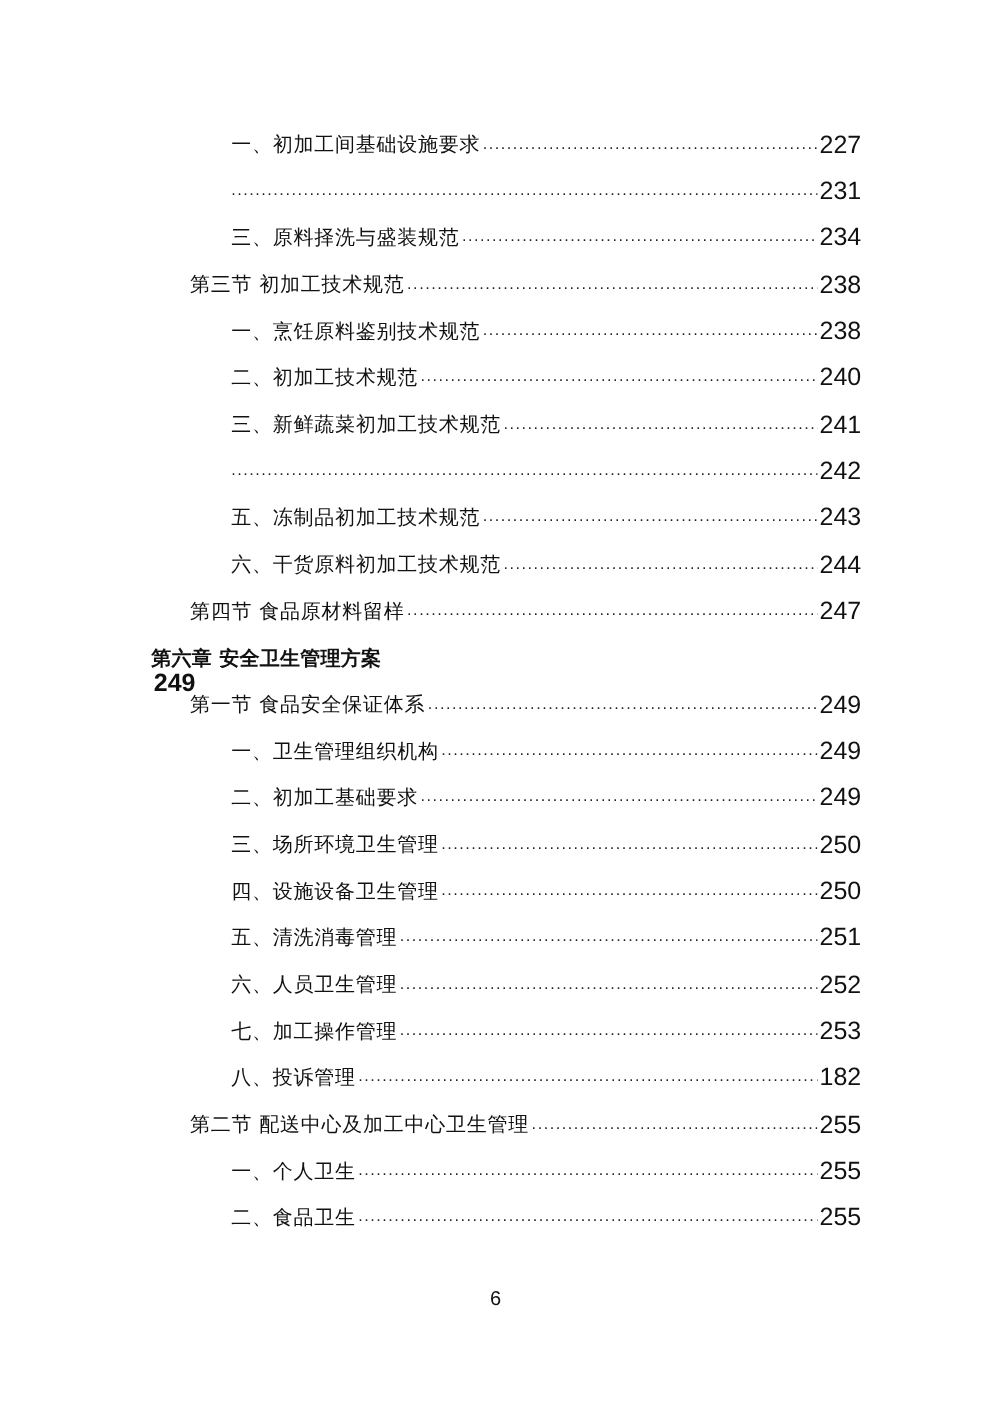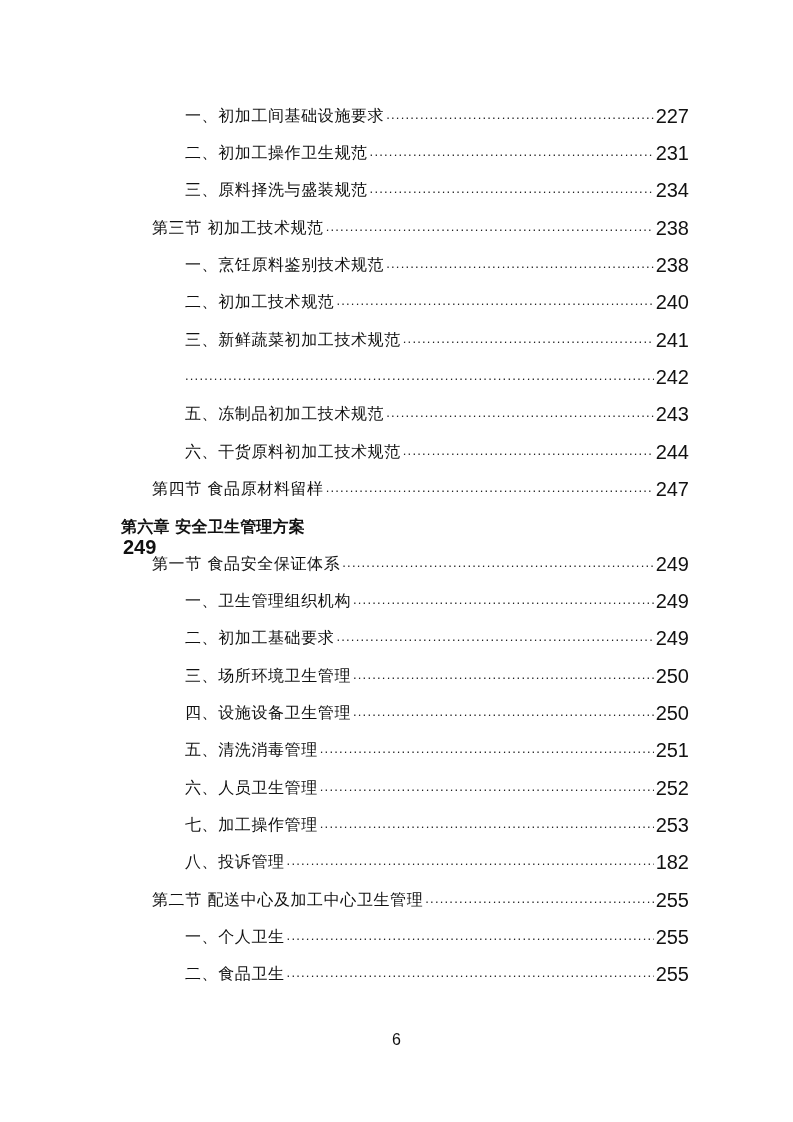--- a/index.html
+++ b/index.html
@@ -25,21 +25,20 @@
 </head>
 <body>
 
 <div class="toc">
   <div class="row lvl3" style="top:106px">
     <span class="label">一、初加工间基础设施要求</span>
     <span class="dots"></span>
     <span class="page">227</span>
   </div>
   <div class="row lvl3" style="top:143px">
-    <span class="label">二、初加工操作卫生规范</span>
     <span class="dots"></span>
     <span class="page">231</span>
   </div>
   <div class="row lvl3" style="top:180px">
     <span class="label">三、原料择洗与盛装规范</span>
     <span class="dots"></span>
     <span class="page">234</span>
   </div>
   <div class="row lvl2" style="top:218px">
     <span class="label">第三节  初加工技术规范</span>

